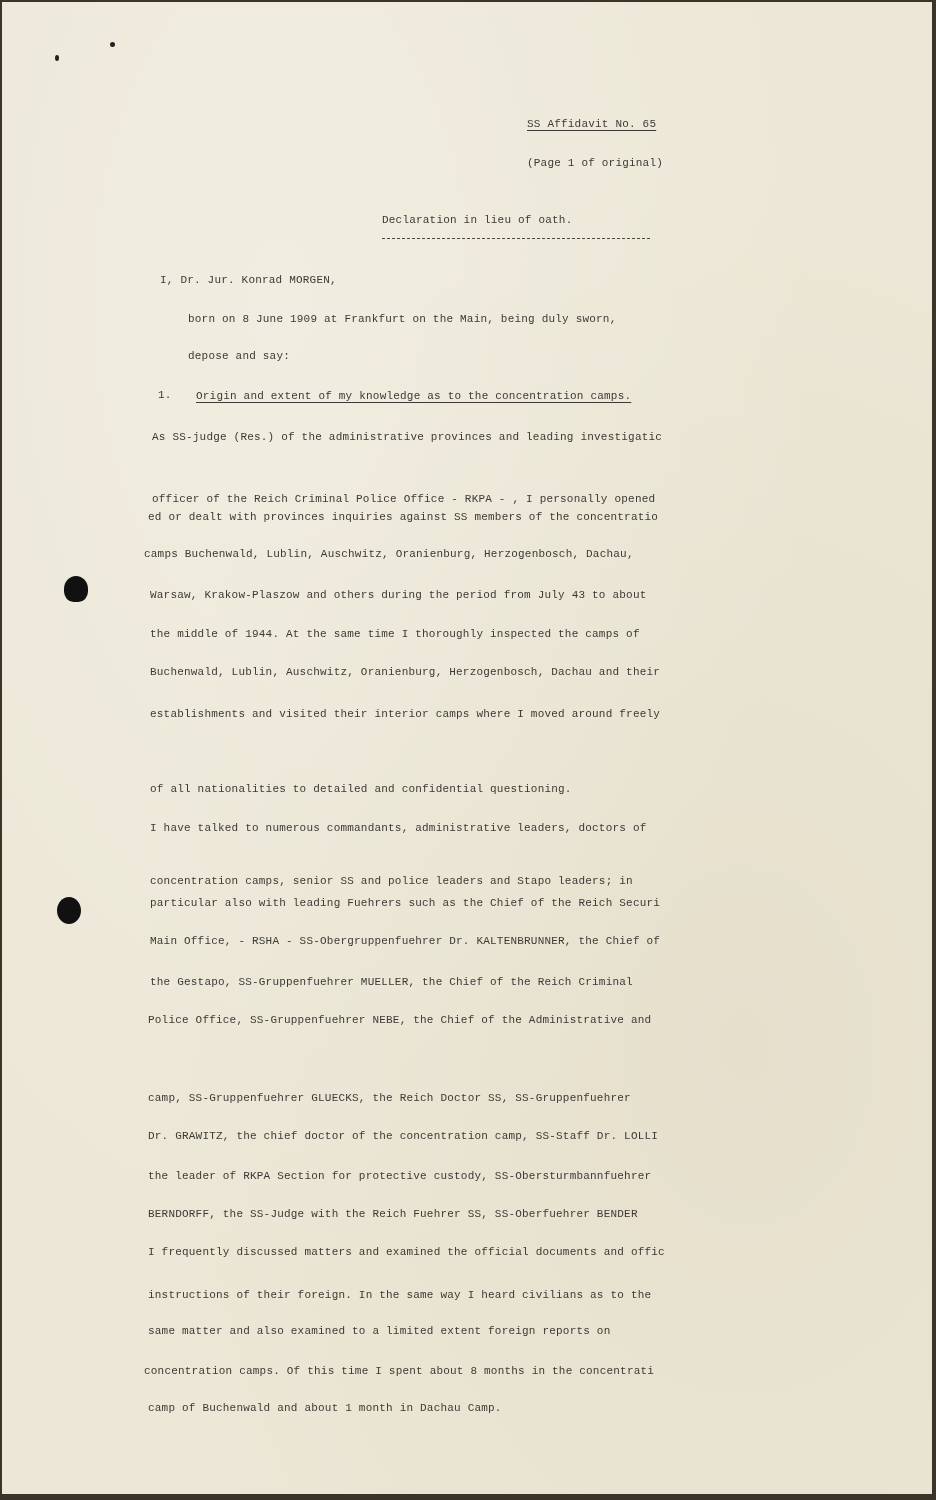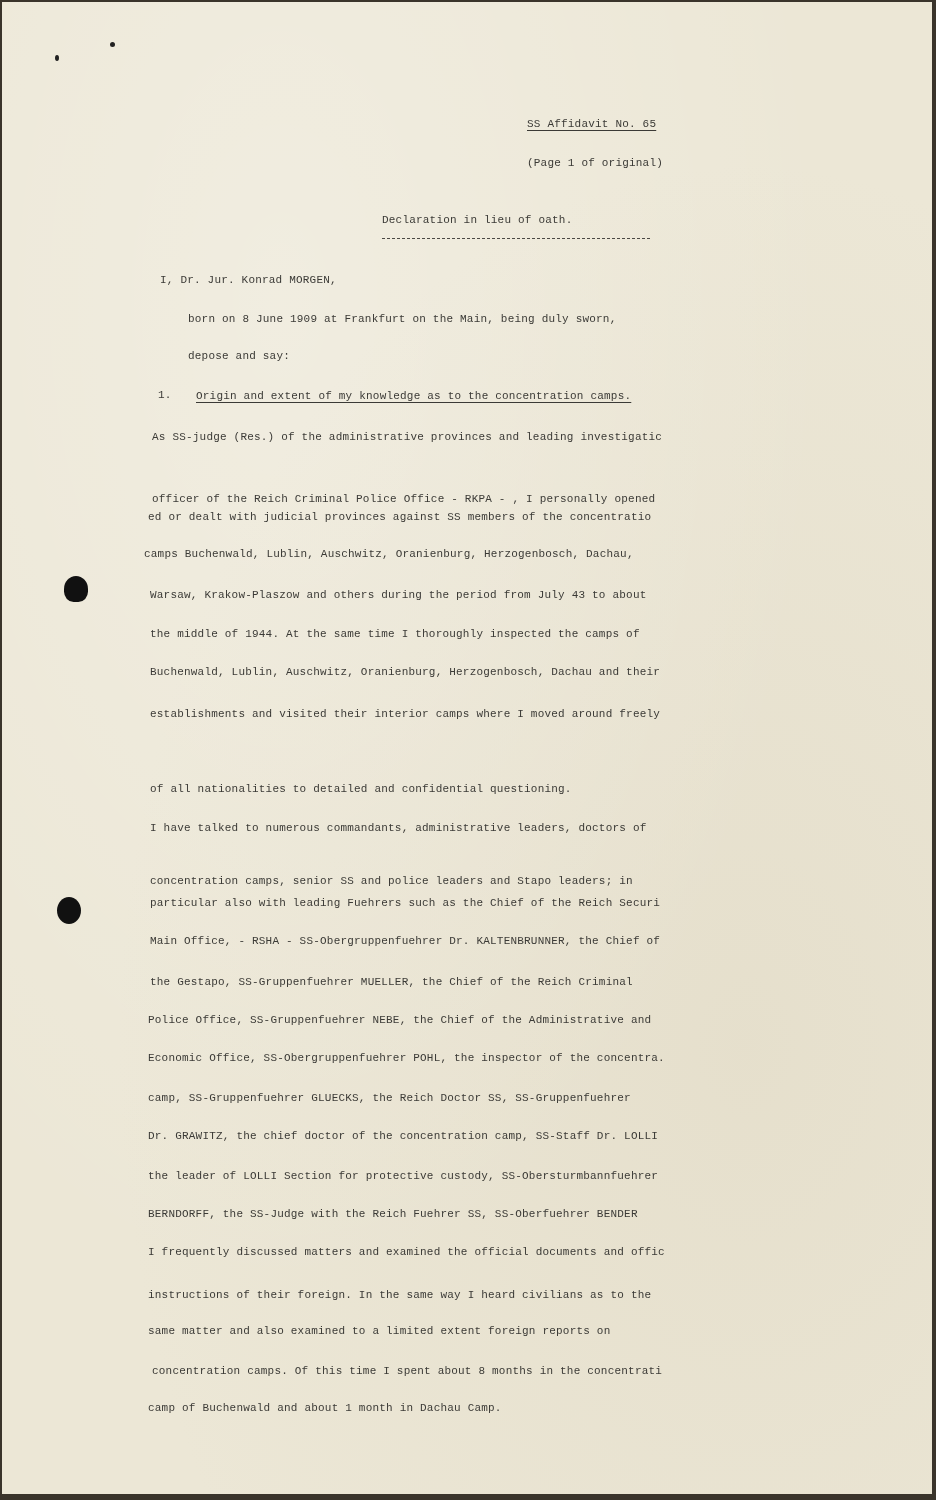--- a/index.html
+++ b/index.html
@@ -39,39 +39,38 @@
 
   <div class="line" style="left:158px;top:272px;">I, Dr. Jur. Konrad MORGEN,</div>
   <div class="line" style="left:186px;top:311px;">born on 8 June 1909 at Frankfurt on the Main, being duly sworn,</div>
   <div class="line" style="left:186px;top:348px;">depose and say:</div>
 
   <div class="line" style="left:156px;top:387px;">1.</div>
   <div class="line u" style="left:194px;top:388px;">Origin and extent of my knowledge as to the concentration camps.</div>
 
   <div class="line" style="left:150px;top:429px;">As SS-judge (Res.) of the administrative provinces and leading investigatic</div>
   <div class="line" style="left:150px;top:467px;margin-top:24px;">officer of the Reich Criminal Police Office - RKPA - , I personally opened</div>
-  <div class="line" style="left:146px;top:509px;">ed or dealt with judicial provinces against SS members of the concentratio</div>
+  <div class="line" style="left:146px;top:509px;">ed or dealt with provinces inquiries against SS members of the concentratio</div>
   <div class="line" style="left:142px;top:546px;">camps Buchenwald, Lublin, Auschwitz, Oranienburg, Herzogenbosch, Dachau,</div>
   <div class="line" style="left:148px;top:587px;">Warsaw, Krakow-Plaszow and others during the period from July 43 to about</div>
   <div class="line" style="left:148px;top:626px;">the middle of 1944.  At the same time I thoroughly inspected the camps of</div>
   <div class="line" style="left:148px;top:664px;">Buchenwald, Lublin, Auschwitz, Oranienburg, Herzogenbosch, Dachau and their</div>
   <div class="line" style="left:148px;top:706px;">establishments and visited their interior camps where I moved around freely</div>
   <div class="line" style="left:148px;top:781px;">of all nationalities to detailed and confidential questioning.</div>
   <div class="line" style="left:148px;top:820px;">I have talked to numerous commandants, administrative leaders, doctors of</div>
   <div class="line" style="left:148px;top:857px;margin-top:16px;">concentration camps, senior SS and police leaders and Stapo leaders; in</div>
   <div class="line" style="left:148px;top:895px;">particular also with leading Fuehrers such as the Chief of the Reich Securi</div>
   <div class="line" style="left:148px;top:933px;">Main Office, - RSHA - SS-Obergruppenfuehrer Dr. KALTENBRUNNER, the Chief of</div>
   <div class="line" style="left:148px;top:974px;">the Gestapo, SS-Gruppenfuehrer MUELLER, the Chief of the Reich Criminal</div>
   <div class="line" style="left:146px;top:1012px;">Police Office, SS-Gruppenfuehrer NEBE, the Chief of the Administrative and</div>
-  <div class="line" style="left:146px;top:1050px;">Economic Office, SS-Obergruppenfuehrer POHL, the inspector of the concentra.</div>
   <div class="line" style="left:146px;top:1090px;">camp, SS-Gruppenfuehrer GLUECKS, the Reich Doctor SS, SS-Gruppenfuehrer</div>
   <div class="line" style="left:146px;top:1128px;">Dr. GRAWITZ, the chief doctor of the concentration camp, SS-Staff Dr. LOLLI</div>
-  <div class="line" style="left:146px;top:1168px;">the leader of LOLLI Section for protective custody, SS-Obersturmbannfuehrer</div>
+  <div class="line" style="left:146px;top:1168px;">the leader of RKPA Section for protective custody, SS-Obersturmbannfuehrer</div>
   <div class="line" style="left:146px;top:1206px;">BERNDORFF, the SS-Judge with the Reich Fuehrer SS, SS-Oberfuehrer BENDER</div>
   <div class="line" style="left:146px;top:1244px;">I frequently discussed matters and examined the official documents and offic</div>
   <div class="line" style="left:146px;top:1287px;">instructions of their foreign.  In the same way I heard  civilians as to the</div>
   <div class="line" style="left:146px;top:1323px;">same matter and also examined to a limited extent foreign reports on</div>
-  <div class="line" style="left:150px;top:1363px;">concentration camps.  Of this time I spent about 8 months in the concentrati</div>
+  <div class="line" style="left:142px;top:1363px;">concentration camps.  Of this time I spent about 8 months in the concentrati</div>
   <div class="line" style="left:146px;top:1400px;">camp of Buchenwald and about 1 month in Dachau Camp.</div>
 
   <div class="hole" style="left:62px;top:574px;width:24px;height:26px;border-radius:50% 50% 40% 40%;"></div>
   <div class="hole" style="left:55px;top:895px;width:24px;height:27px;"></div>
 </div>
 
 </body></html>

